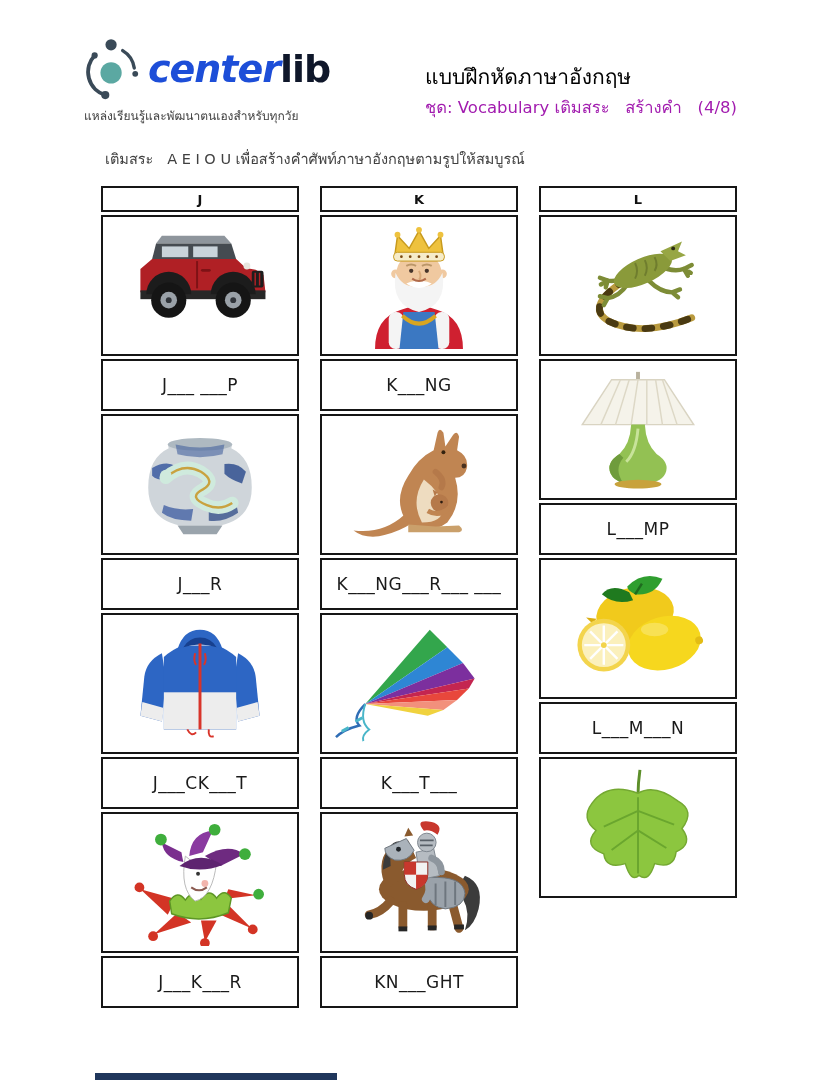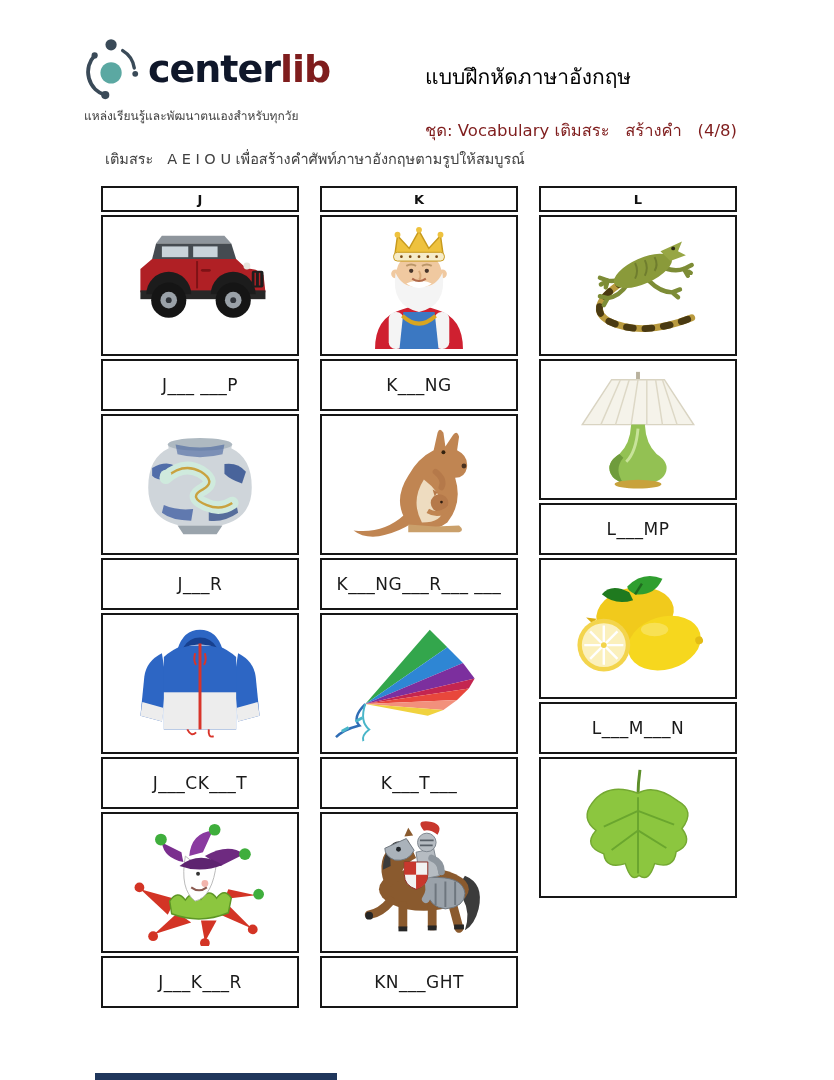--- a/index.html
+++ b/index.html
@@ -5,27 +5,27 @@
   html,body{margin:0;padding:0;}
   body{
     width:834px;height:1080px;position:relative;background:#ffffff;
     font-family:"DejaVu Sans","Liberation Sans",sans-serif;color:#111;
     overflow:hidden;
   }
   
   .logo-block{position:absolute;left:84px;top:38px;}
   .logo-row{display:flex;align-items:center;gap:6px;}
   .brand{font-size:38px;font-weight:bold;letter-spacing:-1px;line-height:1;}
-  .brand-primary{color:#0f172a;}
-  .brand-secondary{color:#7f1d1d;}
+  .brand-primary{color:#1d4ed8;font-style:italic;}
+  .brand-secondary{color:#0f172a;}
   .tagline{margin-top:6px;font-size:12px;color:#404040;}
   
   .header-right{position:absolute;right:97px;top:60px;}
   .hdr-title{font-size:21px;color:#000;}
-  .hdr-sub{font-size:16.5px;color:#7f1d1d;margin-top:24px;white-space:pre-wrap;}
+  .hdr-sub{font-size:16.5px;color:#a21caf;margin-top:1px;white-space:pre-wrap;}
   
   .instruction{position:absolute;left:105px;top:147px;font-size:14.5px;color:#404040;white-space:pre-wrap;}
   
   .worksheet{position:absolute;left:101px;top:186px;display:flex;gap:21px;}
   .ws-col{width:198px;display:flex;flex-direction:column;}
   .cell{border:2px solid #161616;background:#fff;margin-bottom:3px;box-sizing:border-box;}
   .head-cell{height:26px;display:flex;align-items:center;justify-content:center;
              font-size:13px;font-weight:bold;}
   .img-cell{height:141px;display:flex;align-items:center;justify-content:center;overflow:hidden;}
   .ans-cell{height:52px;display:flex;align-items:center;justify-content:center;

